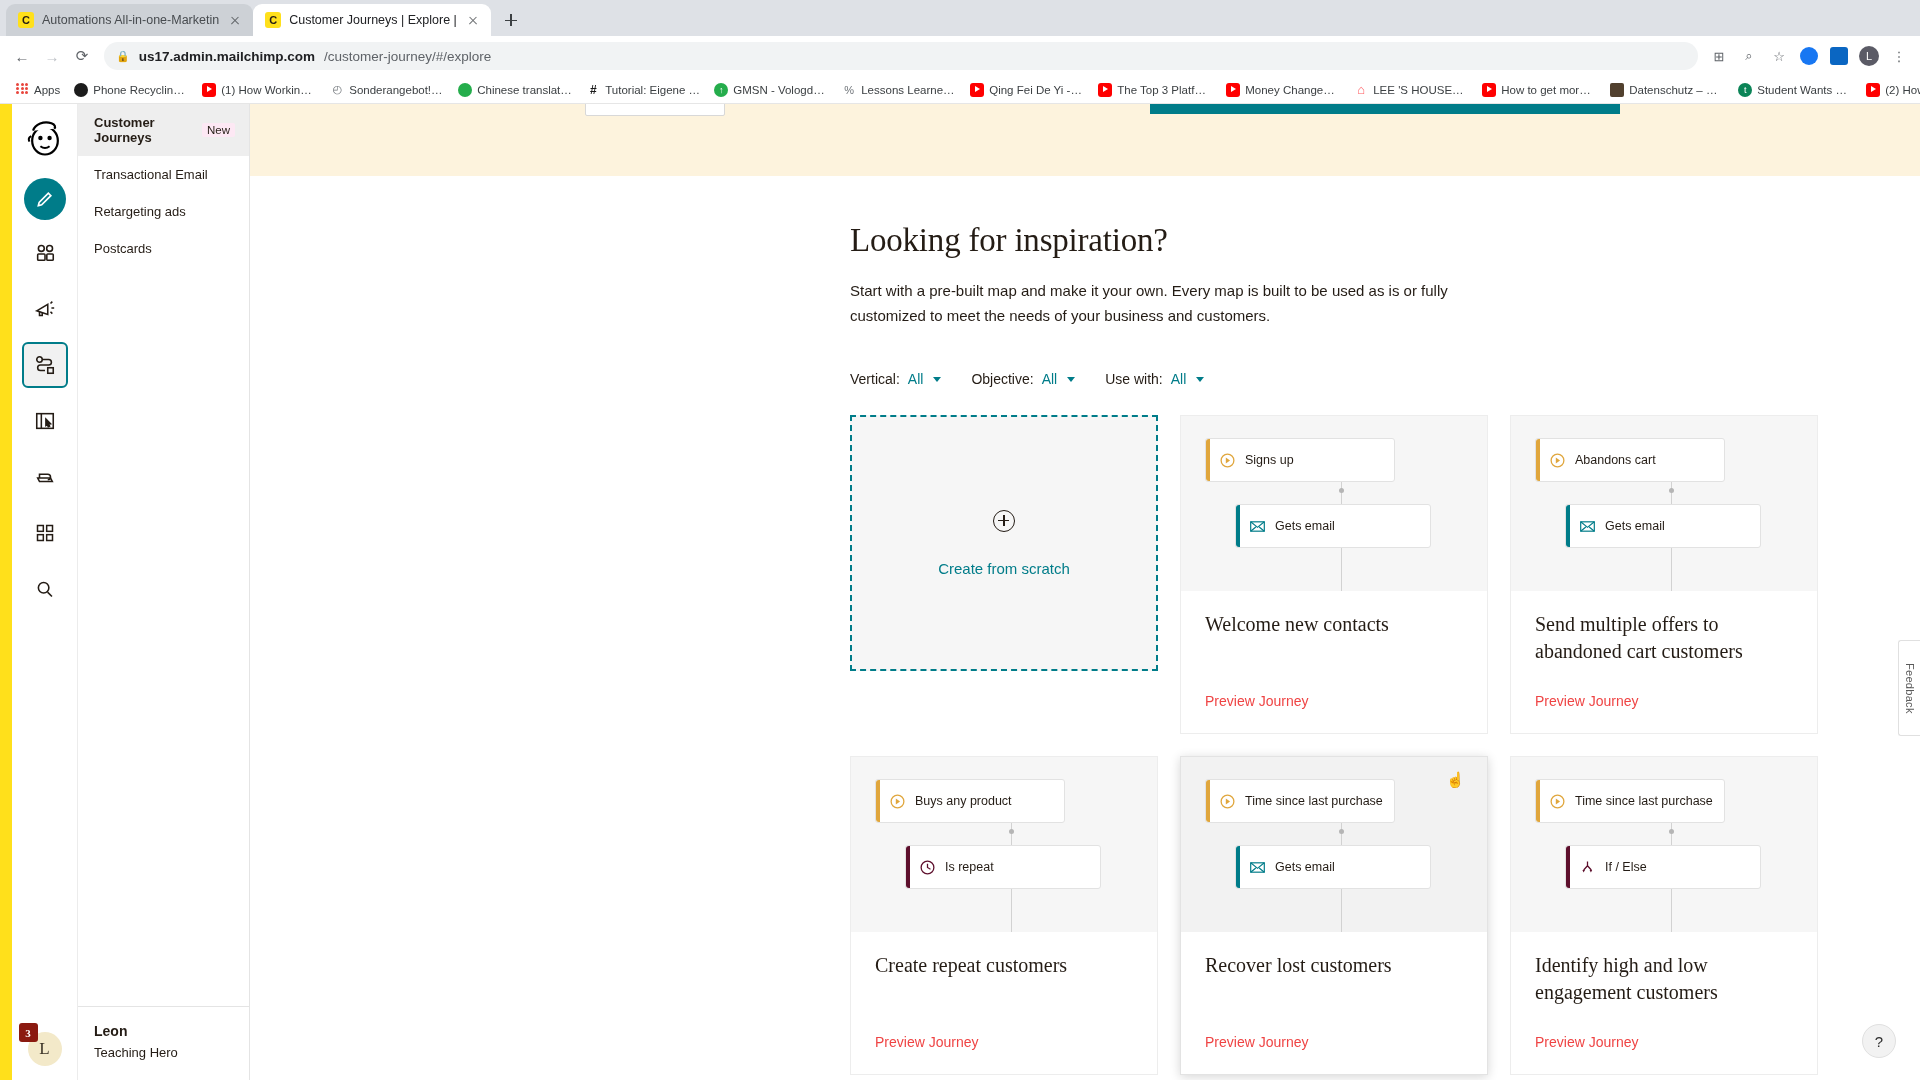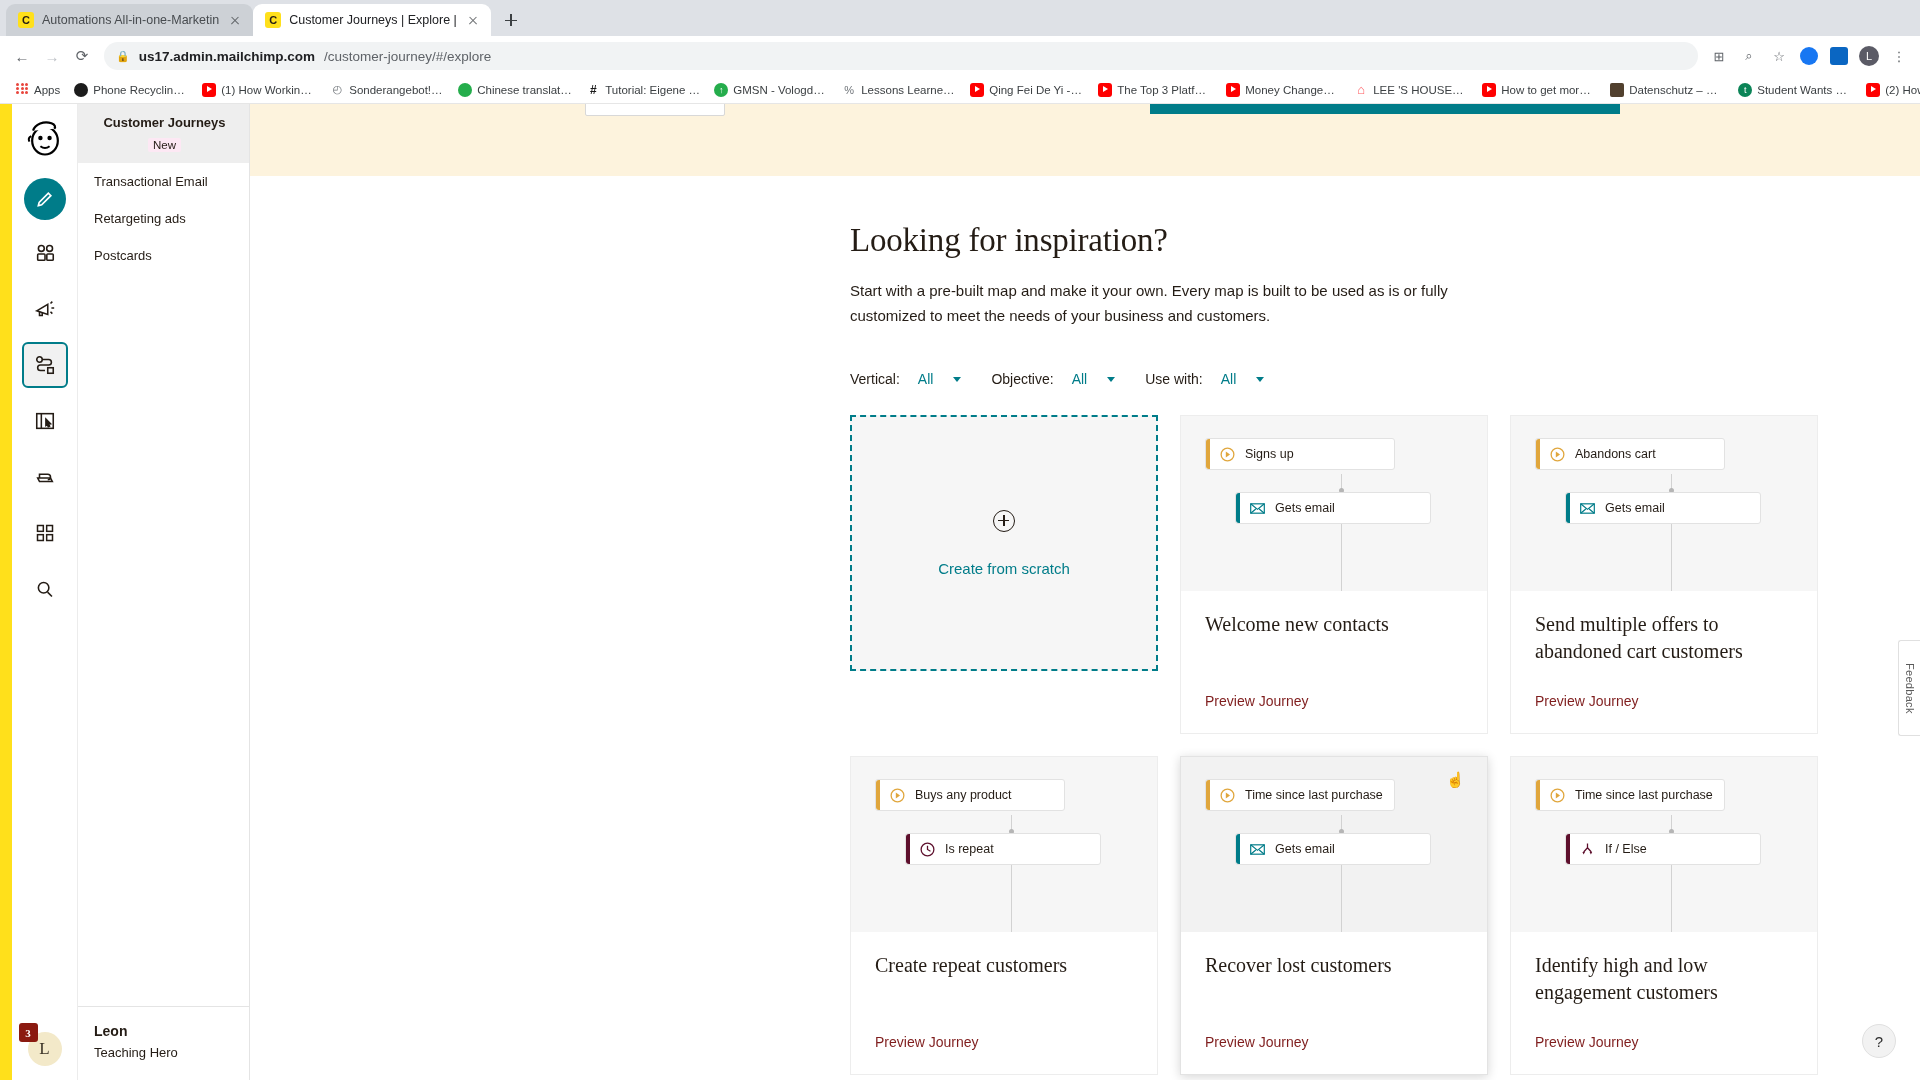--- a/index.html
+++ b/index.html
@@ -154,21 +154,21 @@
     padding: 22px 18px 20px 16px;
   }
   .subnav-title {
     font-family: "Liberation Serif", serif; font-size: 20px; color: #241c15;
   }
   .collapse-ic { font-size: 16px; color: #241c15; line-height: 1; }
   .subnav-item {
     padding: 11px 14px 11px 16px; font-size: 13px; color: #241c15;
   }
   .subnav-item.active { background: #eeeeee; font-weight: bold; display: flex;
-                        align-items: center; gap: 8px; flex-direction: column; }
+                        align-items: center; gap: 8px; }
   .badge-new {
     background: #fde8f4; color: #241c15; font-size: 11.5px; font-weight: normal;
     padding: 1px 5px; border-radius: 2px;
   }
   .subnav-foot {
     margin-top: auto; border-top: 1px solid #e4e4e4; padding: 16px 16px 20px 16px;
   }
   .user-name { font-size: 14px; font-weight: bold; color: #241c15; }
   .user-role { font-size: 13px; color: #241c15; margin-top: 6px; }
 
@@ -189,21 +189,21 @@
   .content { padding: 46px 0 0 600px; }
   .h1 {
     font-family: "Liberation Serif", serif; font-size: 33px; font-weight: normal;
     color: #241c15; letter-spacing: -.2px;
   }
   .sub {
     font-size: 15px; line-height: 25px; color: #241c15; max-width: 640px;
     margin-top: 19px;
   }
   .filters { display: flex; gap: 30px; margin-top: 43px; font-size: 14px; }
-  .filter { display: flex; align-items: center; gap: 18px; color: #241c15; }
+  .filter { display: flex; align-items: center; gap: 8px; color: #241c15; }
   .filter .fv { color: #007c89; }
   .caret {
     width: 0; height: 0; border-left: 4.5px solid transparent;
     border-right: 4.5px solid transparent; border-top: 5px solid #007c89;
     margin-left: 2px;
   }
 
   .grid {
     display: grid; grid-template-columns: repeat(3, 308px);
     gap: 22px 22px; margin-top: 28px;
@@ -227,21 +227,21 @@
   .plus-circle::after  { left: 9.2px; top: 4px; width: 1.6px; height: 11px; }
   .scratch-label { color: #007c89; font-size: 15px; }
 
   .card-preview {
     background: #f6f6f6; height: 175px; position: relative; overflow: hidden;
     padding: 22px 24px 0 24px;
   }
   .card.hovered { box-shadow: 0 2px 10px rgba(0,0,0,.16); border-color: #e3e3e3; }
   .card.hovered .card-preview { background: #f2f2f2; }
   .node {
-    background: #fff; border: 1px solid #e2e2e2; border-radius: 3px; height: 32px;
+    background: #fff; border: 1px solid #e2e2e2; border-radius: 3px; height: 44px;
     display: flex; align-items: center; gap: 9px; padding-left: 12px;
     font-size: 12.5px; color: #241c15; position: relative; z-index: 2;
   }
   .node::before {
     content: ""; position: absolute; left: 0; top: 0; bottom: 0; width: 4px;
     border-radius: 3px 0 0 3px;
   }
   .node.trigger::before { background: #e0a63c; }
   .node.email::before   { background: #007c89; }
   .node.delay::before   { background: #5d0f2c; }
@@ -257,21 +257,21 @@
   .connector::before {
     content:""; position:absolute; left:-1.8px; top:14px; width:5px; height:5px;
     border-radius:50%; background:#b5b5b5;
   }
   .card-body { padding: 20px 24px 24px 24px; flex: 1; display: flex; flex-direction: column; }
   .card-title {
     font-family: "Liberation Serif", serif; font-size: 20px; font-weight: normal;
     line-height: 27px; color: #241c15;
   }
   .card-link {
-    margin-top: auto; padding-top: 28px; color: #7f1d1d; font-size: 14px;
+    margin-top: auto; padding-top: 28px; color: #ef4444; font-size: 14px;
   }
 
   .cursor-hand {
     position: absolute; right: 22px; top: 14px; font-size: 15px; color: #444;
     z-index: 5;
   }
 
   
   .feedback-tab {
     position: absolute; right: 0; top: 536px; width: 22px; height: 96px;

